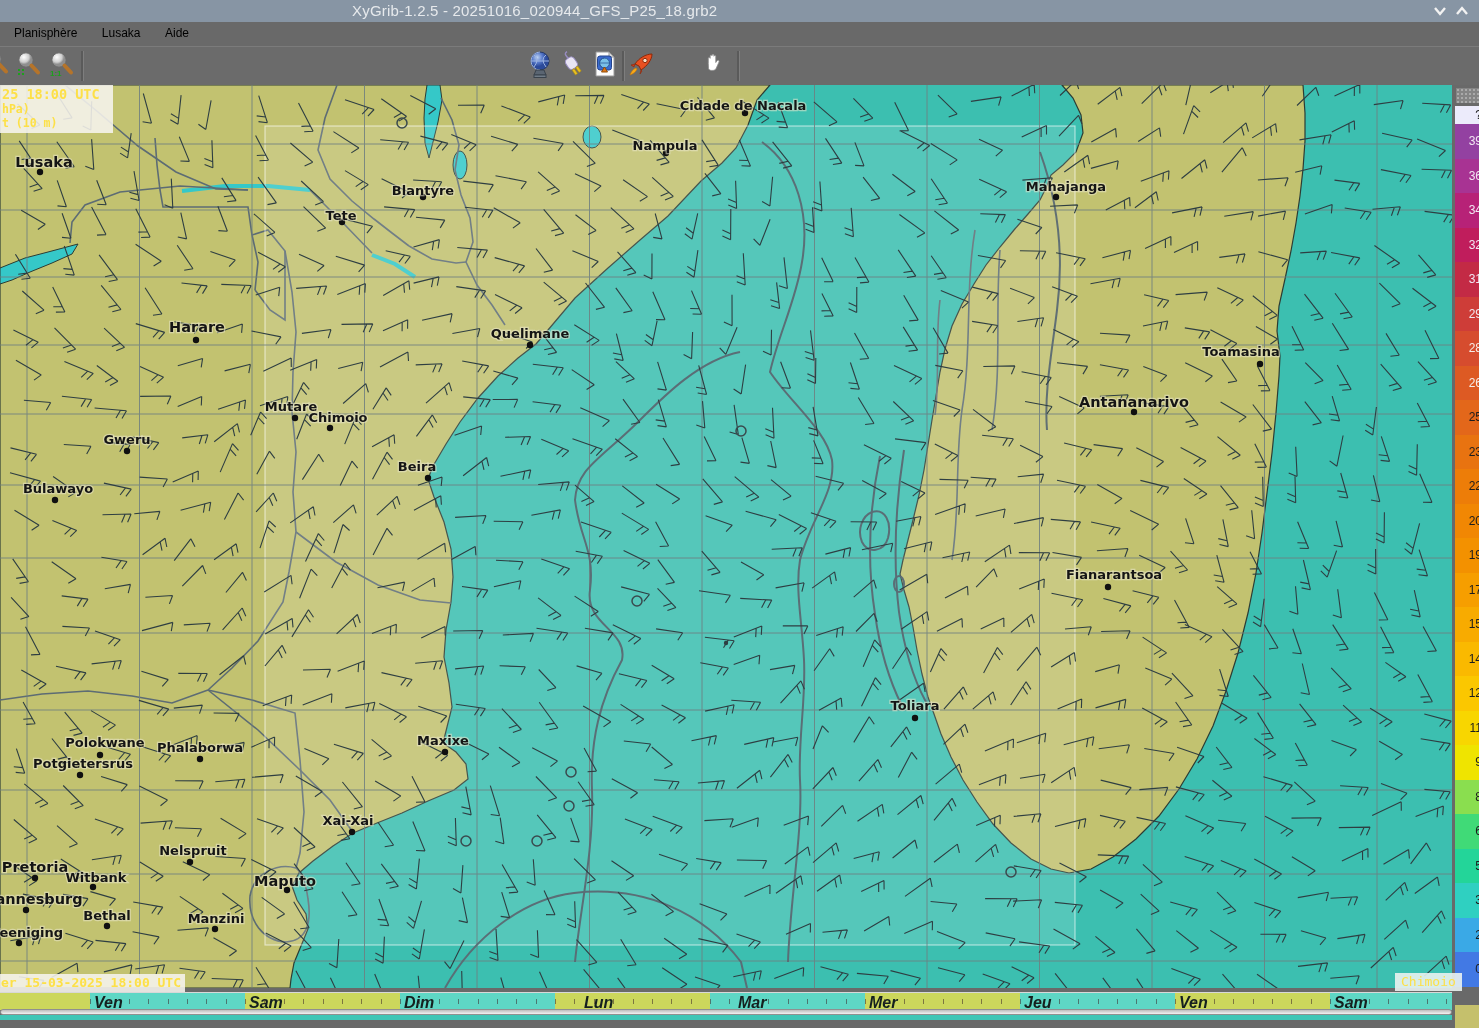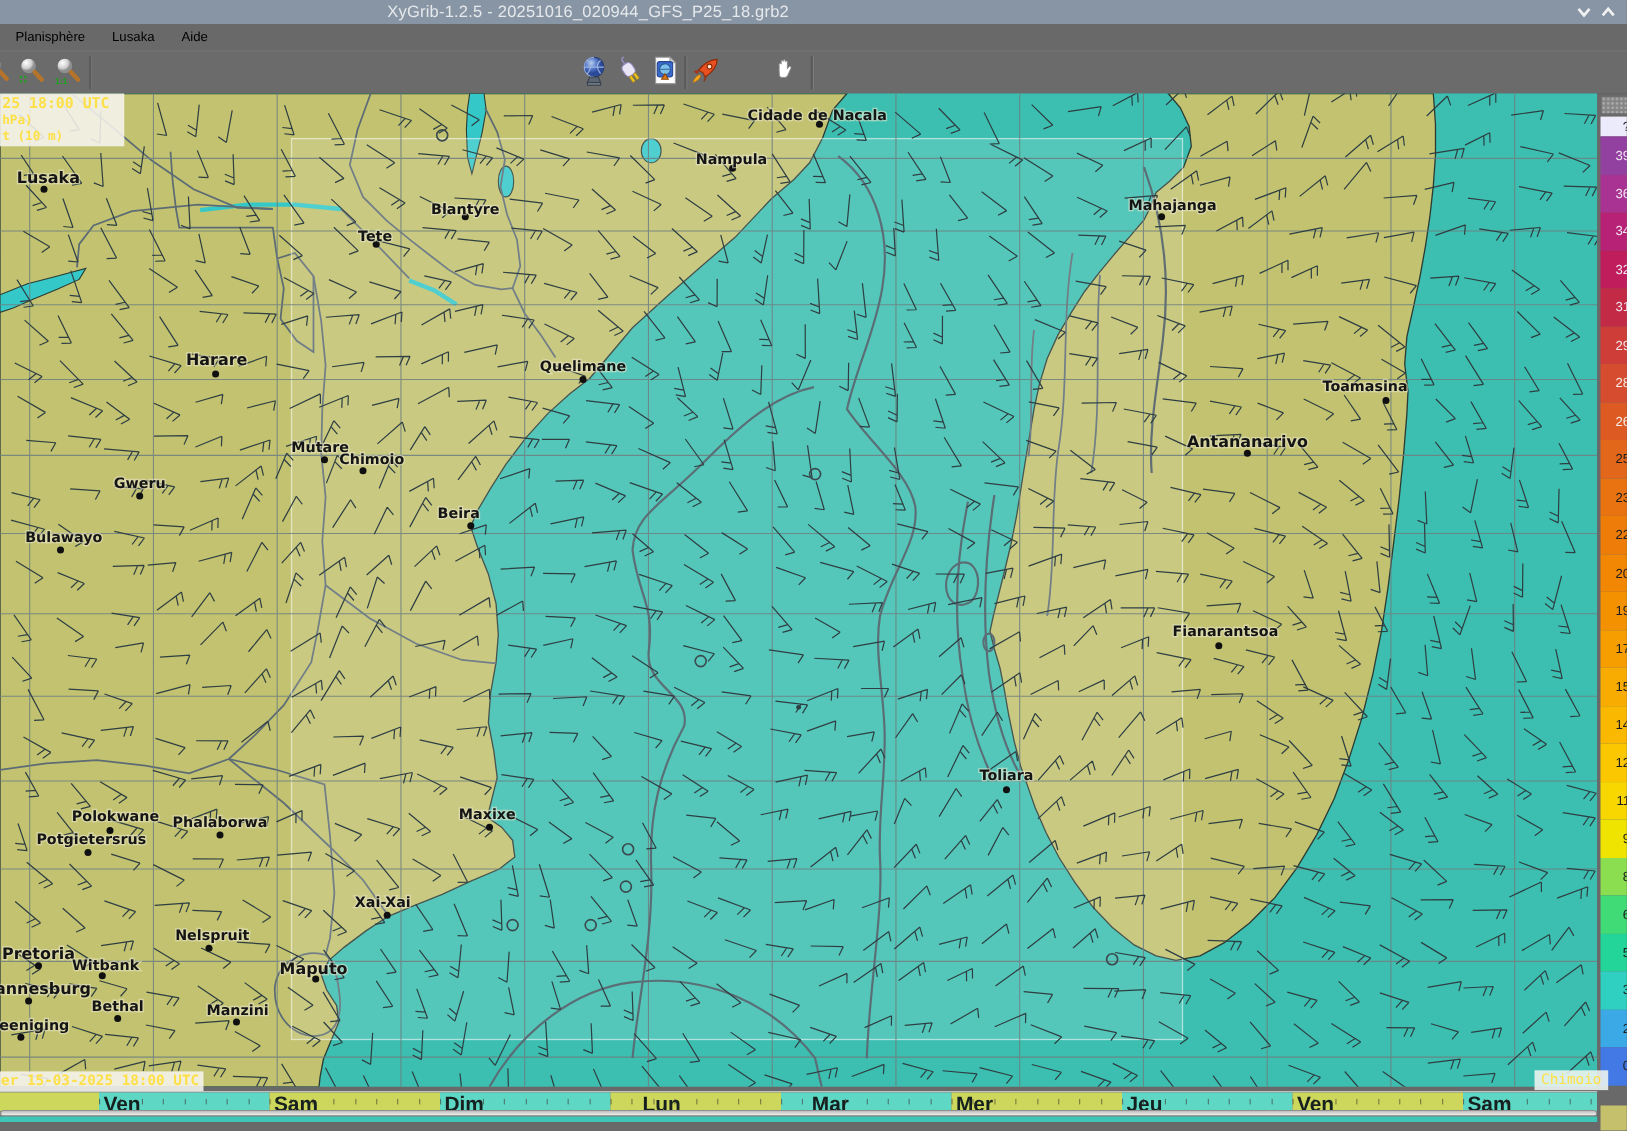--- a/index.html
+++ b/index.html
@@ -48,21 +48,21 @@
   #colorbar-col{position:absolute;left:1452px;top:85px;width:27px;height:943px;background:#696969;overflow:hidden;}
   #cb-handle{position:absolute;left:4px;top:3px;width:23px;height:15px;background:#858585;
     background-image:radial-gradient(#aaa 1px,transparent 1.3px);background-size:4px 4px;}
   #cb-bands{position:absolute;left:3px;top:21px;width:40px;}
   .cb-band{width:40px;font-size:12px;text-align:right;padding-right:13px;box-sizing:border-box;
     font-family:"Liberation Sans",sans-serif;}
   #cb-foot{position:absolute;left:3px;top:920px;width:24px;height:23px;background:#c5c06c;}
   
   #timeline{position:absolute;left:0;top:992px;width:1452px;height:17px;border-top:1px solid #d8d8d8;overflow:hidden;}
   .tl-band{position:absolute;top:0;height:17px;}
-  .tl-label{position:absolute;top:1px;font-size:19px;font-weight:bold;color:#15201f;padding-left:4px;}
+  .tl-label{position:absolute;top:1px;font-size:16px;font-weight:bold;font-style:italic;color:#15201f;padding-left:4px;}
   .tl-tick{position:absolute;top:6px;width:1px;height:5px;background:rgba(60,40,40,.55);}
   #groove{position:absolute;left:0;top:1009px;width:1450px;height:4px;border:1px solid #909090;border-radius:3px;
     background:linear-gradient(#bdbdbd,#f2f2f2);}
   #cyan-strip{position:absolute;left:0;top:1015px;width:1452px;height:5px;background:#3fc6b6;}
   svg text{user-select:none;}
 </style>
 </head>
 <body>
 
 <div id="app">

